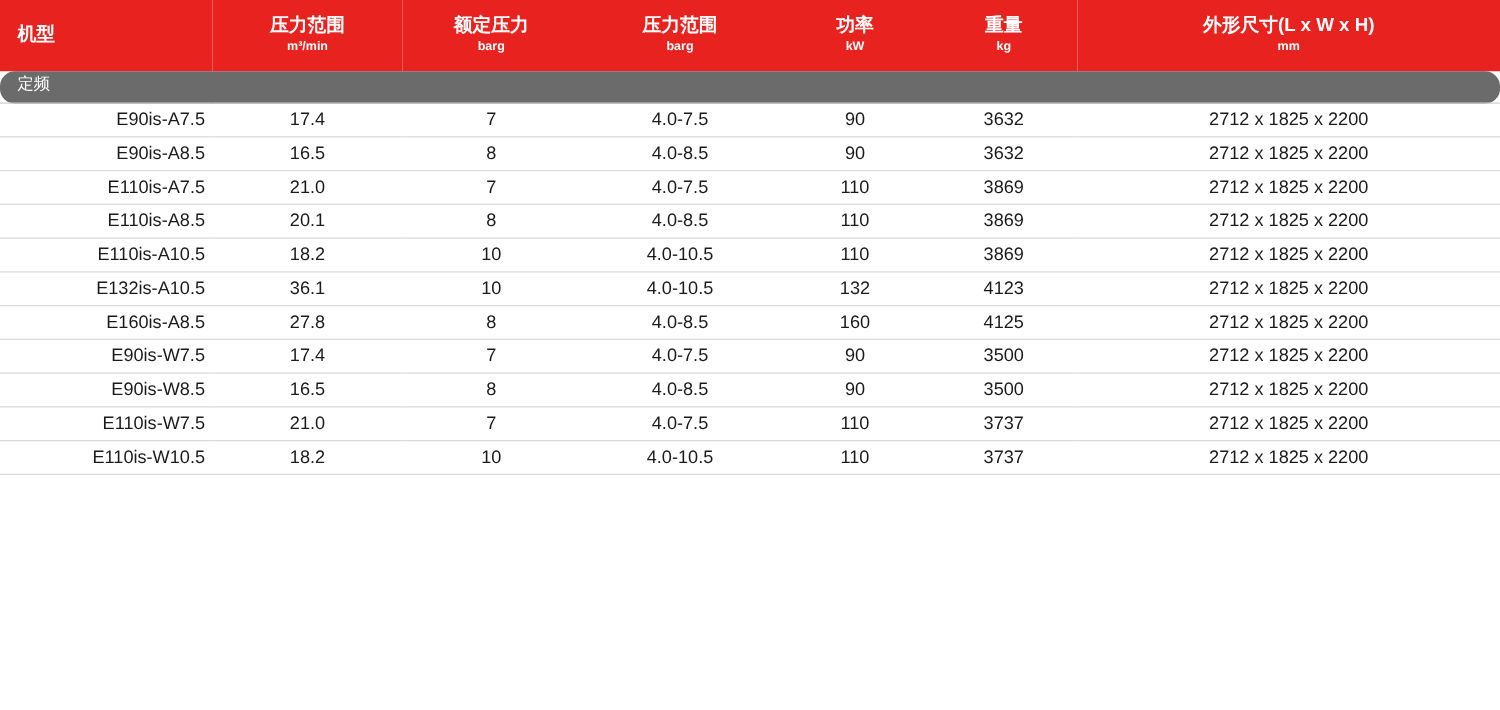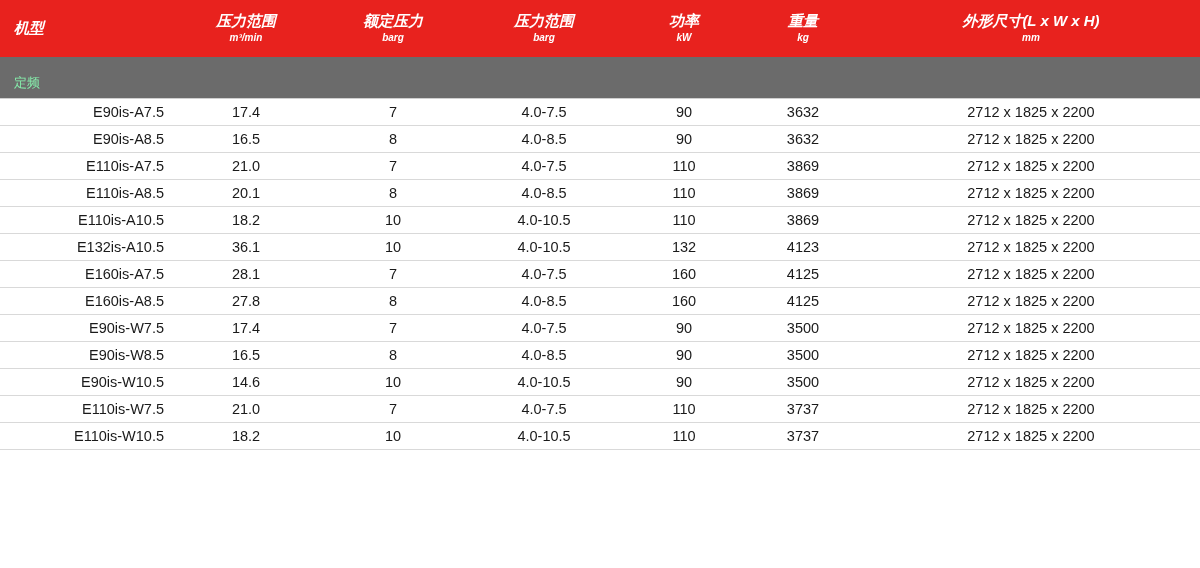--- a/index.html
+++ b/index.html
@@ -30,44 +30,44 @@
   thead th {
     background: #e8221e;
     color: #ffffff;
     font-weight: bold;
     font-size: 15px;
     padding: 8px 6px 9px 6px;
     text-align: center;
     vertical-align: middle;
     line-height: 1.25;
     border: 0;
-    font-style: italic;
   }
   thead th.first {
     text-align: left;
     padding-left: 14px;
   }
   thead th .unit {
     display: block;
     font-size: 10px;
     font-weight: bold;
     margin-top: 1px;
   }
   thead tr {
     height: 57px;
   }
 
   tbody tr.group-row td {
     background: #6b6b6b;
-    color: #86efac;
+    color: #ffffff;
     font-size: 13px;
-    padding: 16px 6px 5px 14px;
+    padding: 0 6px 5px 14px;
     text-align: left;
     border-bottom: 1px solid #cfcfcf;
     height: 20px;
+    border-radius: 12px;
   }
   tbody tr.data-row td {
     font-size: 14.5px;
     color: #1a1a1a;
     text-align: center;
     padding: 5px 6px 5px 6px;
     border-bottom: 1px solid #d9d9d9;
     height: 16px;
     white-space: nowrap;
     overflow: hidden;
@@ -179,60 +179,42 @@
       <tr class="data-row">
         <td class="first">E132is-A10.5</td>
         <td>36.1</td>
         <td>10</td>
         <td>4.0-10.5</td>
         <td>132</td>
         <td>4123</td>
         <td>2712 x 1825 x 2200</td>
       </tr>
       <tr class="data-row">
-        <td class="first">E160is-A7.5</td>
-        <td>28.1</td>
-        <td>7</td>
-        <td>4.0-7.5</td>
+        <td class="first">E160is-A8.5</td>
+        <td>27.8</td>
+        <td>8</td>
+        <td>4.0-8.5</td>
         <td>160</td>
         <td>4125</td>
         <td>2712 x 1825 x 2200</td>
       </tr>
       <tr class="data-row">
-        <td class="first">E160is-A8.5</td>
-        <td>27.8</td>
-        <td>8</td>
-        <td>4.0-8.5</td>
-        <td>160</td>
-        <td>4125</td>
-        <td>2712 x 1825 x 2200</td>
-      </tr>
-      <tr class="data-row">
         <td class="first">E90is-W7.5</td>
         <td>17.4</td>
         <td>7</td>
         <td>4.0-7.5</td>
         <td>90</td>
         <td>3500</td>
         <td>2712 x 1825 x 2200</td>
       </tr>
       <tr class="data-row">
         <td class="first">E90is-W8.5</td>
         <td>16.5</td>
         <td>8</td>
         <td>4.0-8.5</td>
-        <td>90</td>
-        <td>3500</td>
-        <td>2712 x 1825 x 2200</td>
-      </tr>
-      <tr class="data-row">
-        <td class="first">E90is-W10.5</td>
-        <td>14.6</td>
-        <td>10</td>
-        <td>4.0-10.5</td>
         <td>90</td>
         <td>3500</td>
         <td>2712 x 1825 x 2200</td>
       </tr>
       <tr class="data-row">
         <td class="first">E110is-W7.5</td>
         <td>21.0</td>
         <td>7</td>
         <td>4.0-7.5</td>
         <td>110</td>

